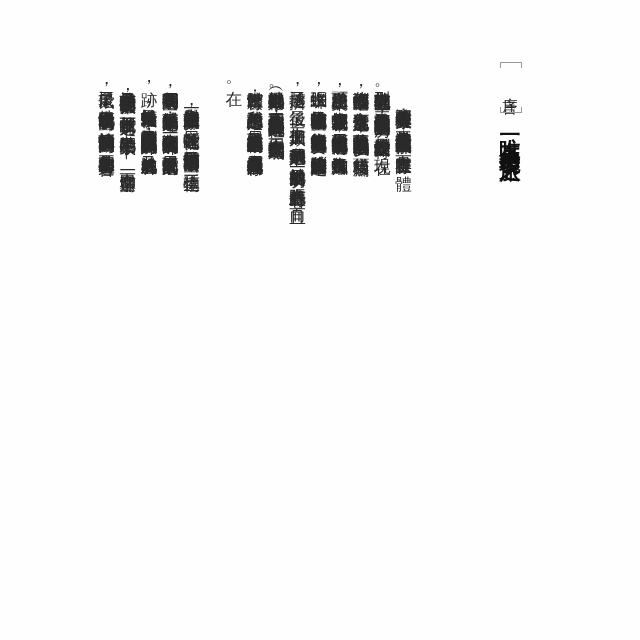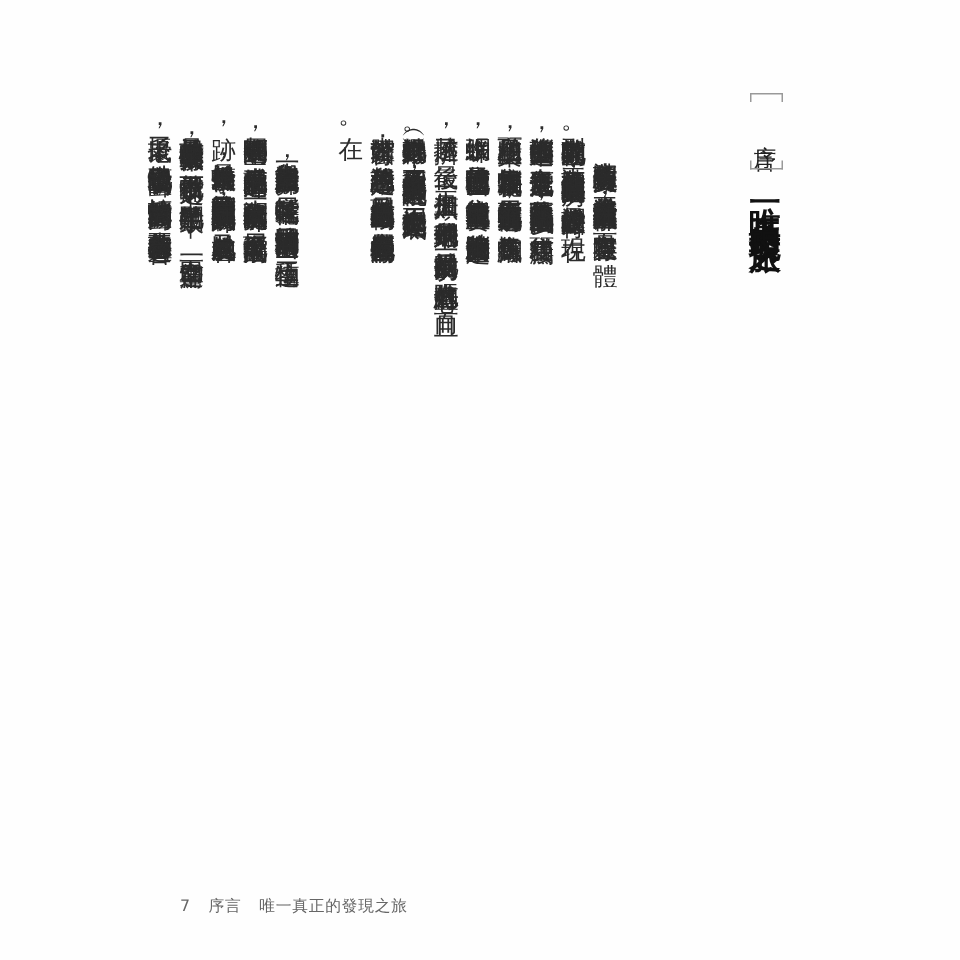--- a/index.html
+++ b/index.html
@@ -111,18 +111,13 @@
     <span class="col">來體育館幹麼；我想請各位思考的是，瑞貝卡以及這堆想像出來的野生動物，會怎麼感覺周遭其他生物的存</span>
     <span class="col">在。</span>
     <span class="para-gap"></span>
     <span class="col">　大象舉起姿態如潛望鏡一般的象鼻，響尾蛇吐著蛇信，蚊子則是跟著觸角的指引破空而出。這三種生物</span>
     <span class="col">都在嗅聞周遭的空間，感受著空氣中飄浮的味道：大象沒聞到什麼值得一提的氣味，響尾蛇發現了老鼠的蹤</span>
     <span class="col">跡，於是蜷起身軀準備伏擊，蚊子則是聞到了瑞貝卡吐息中傳來二氧化碳的誘人氣味，以及她皮膚的香氣。</span>
     <span class="col">於是蚊子停在瑞貝卡的手臂上準備大快朵頤，但就在蚊子下嘴之前，她出手拍開了蚊子——而這一巴掌卻驚</span>
     <span class="col">擾了老鼠，牠也警覺地發出了吱吱的叫聲，蝙蝠能夠聽見老鼠高頻的叫聲，大象的耳朵卻聽不出這種聲音。</span>
   </div>
 
-  <div class="footer">
-    <span>7</span>
-    <span>序言</span>
-    <span>唯一真正的發現之旅</span>
-  </div>
 </div>
 
 </body></html>

